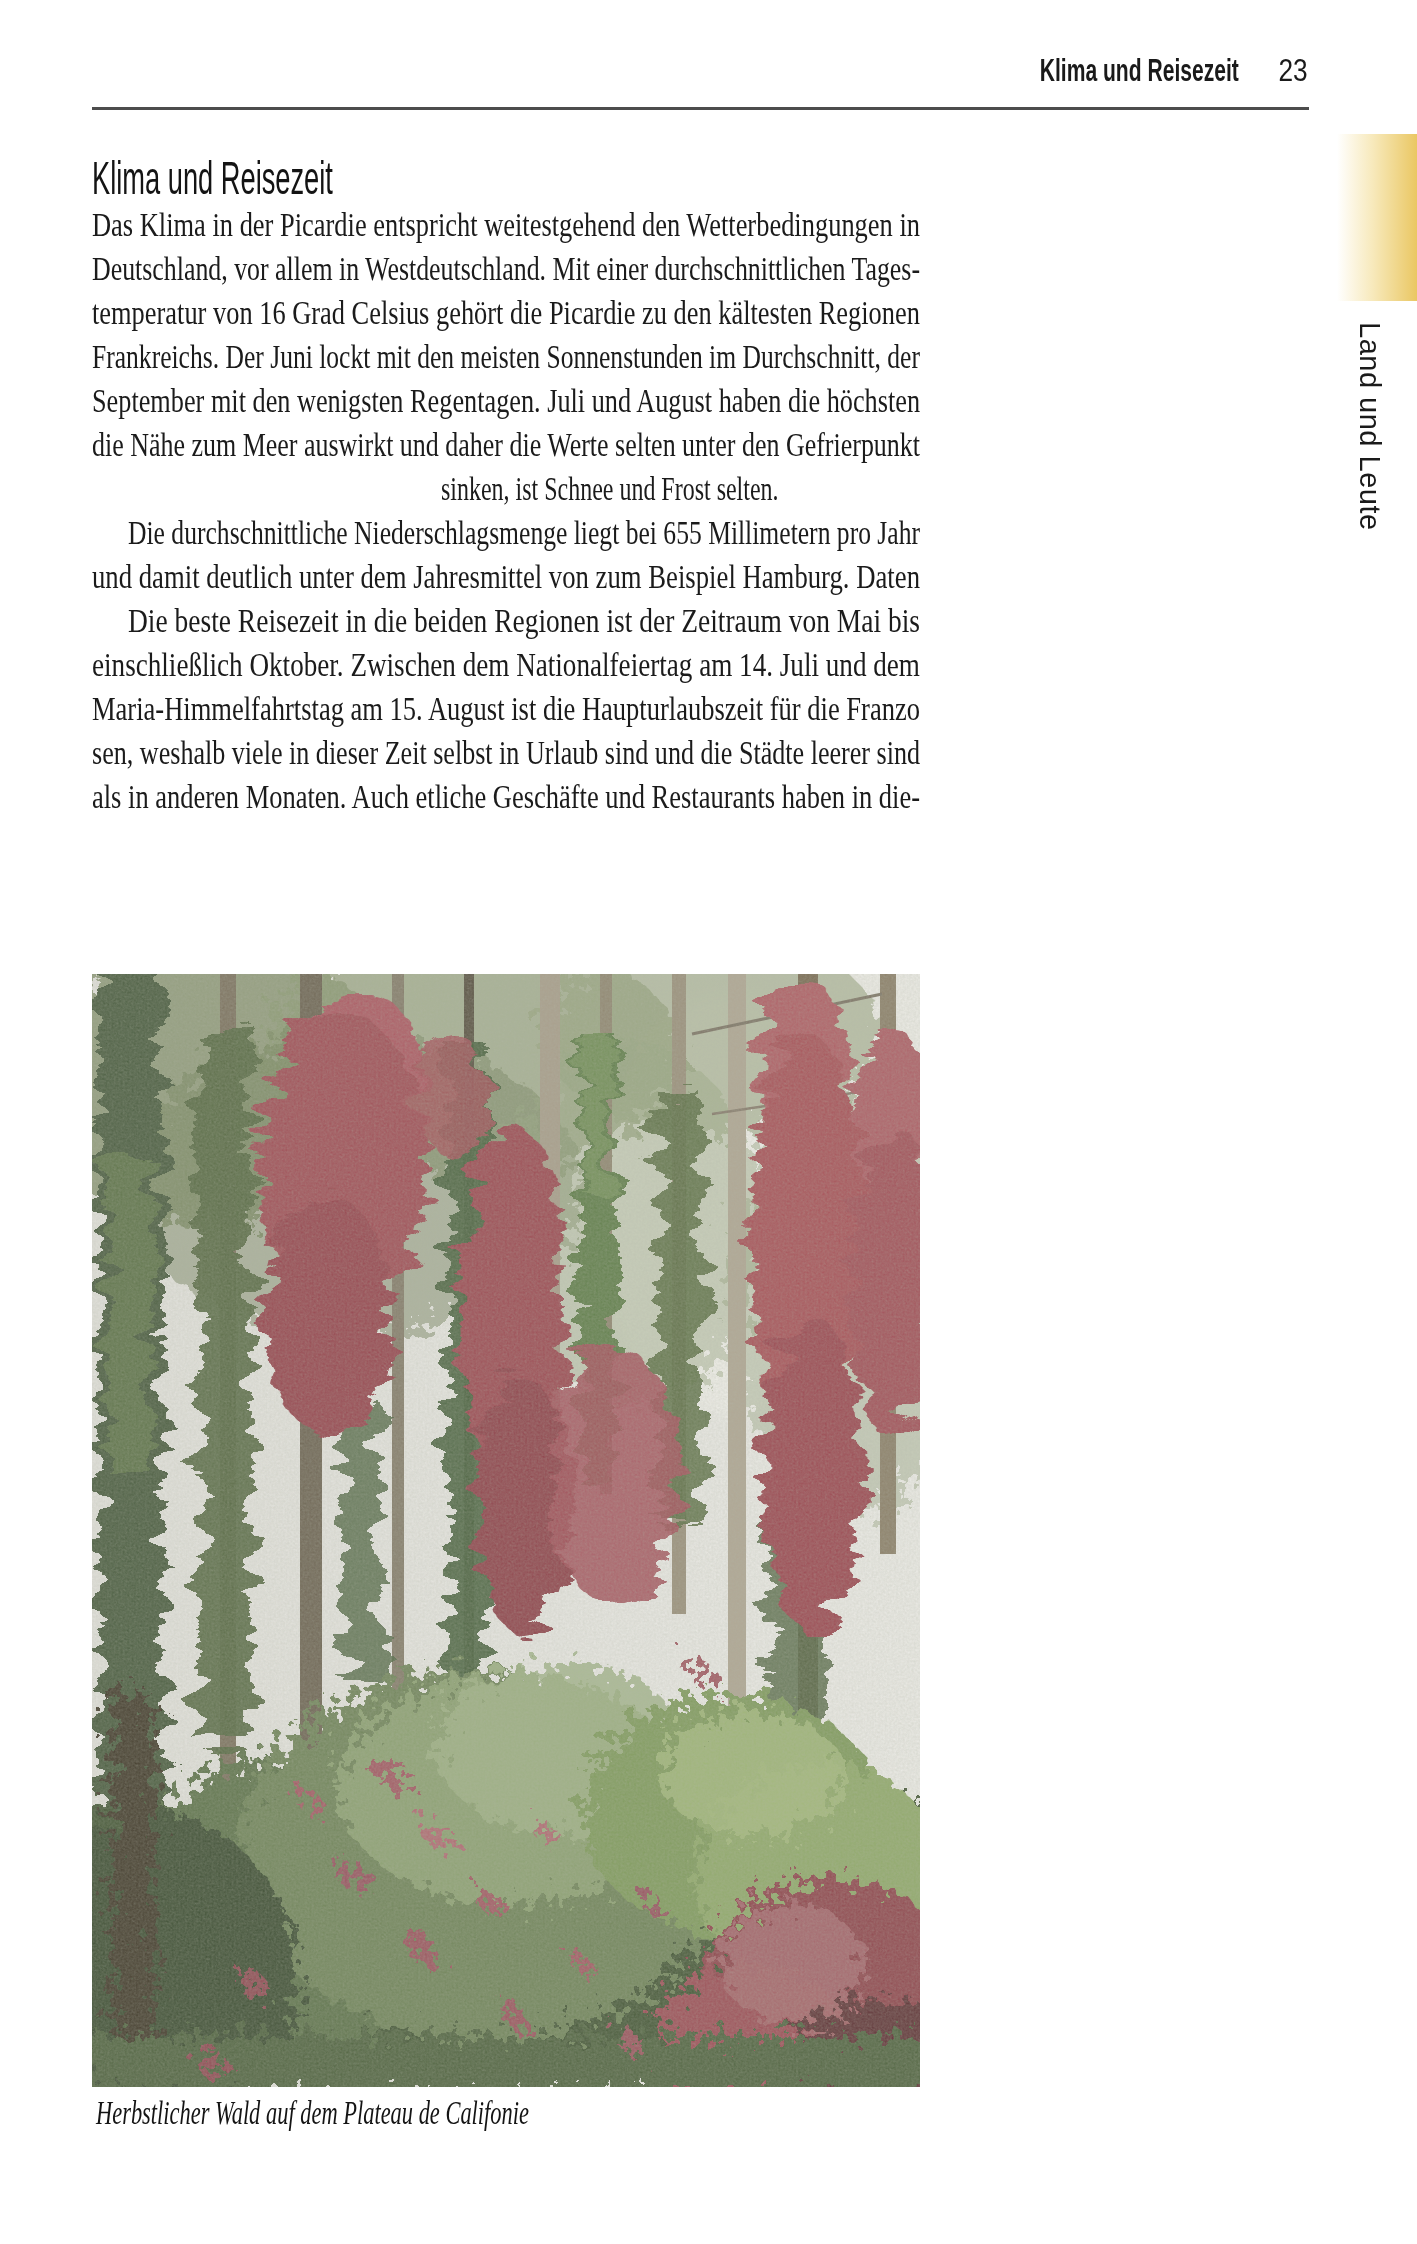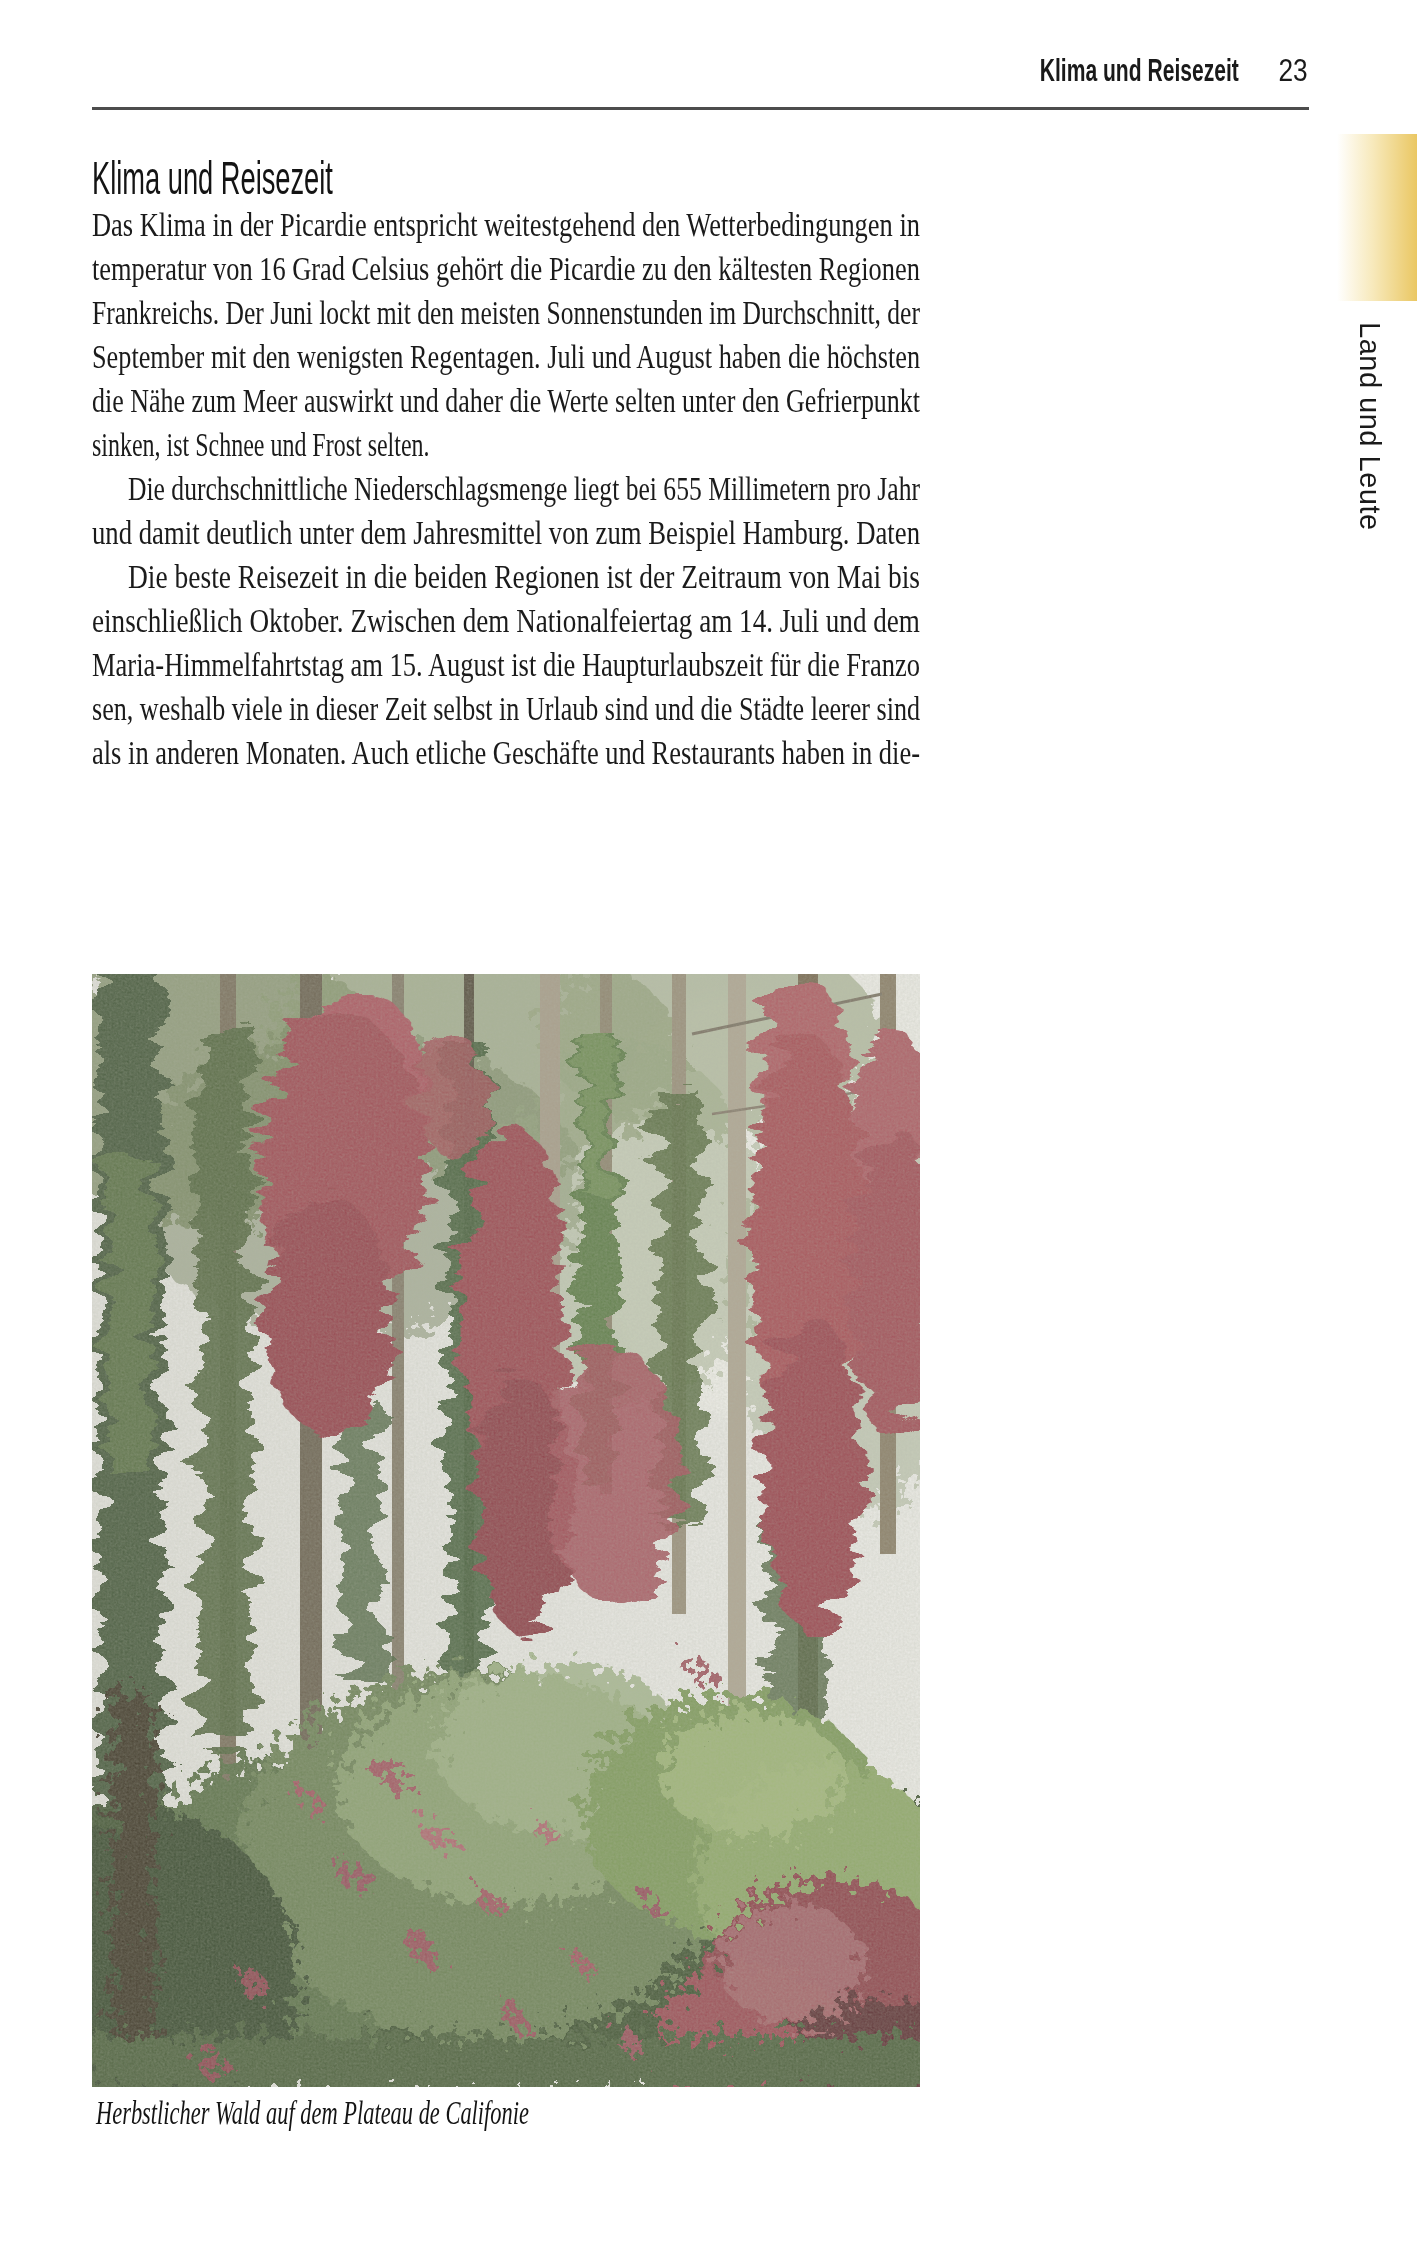--- a/index.html
+++ b/index.html
@@ -28,21 +28,21 @@
   .page-title {
     position:absolute; top:120px; left:92px;
     font-family:"Liberation Sans", sans-serif; font-weight:400;
     font-size:47px; line-height:1.15; color:#141414;
     transform:scaleX(0.58); transform-origin:0 0; white-space:nowrap;
   }
 
   
   .bodytext { position:absolute; top:203px; left:92px; width:828px; }
   .para { margin:0; padding:0; }
-  .line { height:44px; line-height:44px; overflow:visible; }
+  .line { height:44px; line-height:44px; overflow:visible;text-align:right; }
   .line > span {
     display:inline-block; white-space:nowrap;
     font-size:34px; transform-origin:0 50%;
   }
 
   
   .photo {
     position:absolute; top:974px; left:92px; width:828px; height:1113px;
     overflow:hidden; background:#e9e8e4;
   }
@@ -76,20 +76,21 @@
     <span class="rh-title">Klima und Reisezeit</span>
     <span class="rh-num">23</span>
   </div>
   <div class="rule"></div>
 
   <h1 class="page-title">Klima und Reisezeit</h1>
 
   <div class="bodytext">
     <div class="para">
         <div class="line"><span style="transform: scaleX(0.7778);">Das Klima in der Picardie entspricht weitestgehend den Wetterbedingungen in</span></div>
+        <div class="line"><span style="transform: scaleX(0.7604);">Deutschland, vor allem in Westdeutschland. Mit einer durchschnittlichen Tages-</span></div>
         <div class="line"><span style="transform: scaleX(0.7767);">temperatur von 16 Grad Celsius gehört die Picardie zu den kältesten Regionen</span></div>
         <div class="line"><span style="transform: scaleX(0.752);">Frankreichs. Der Juni lockt mit den meisten Sonnenstunden im Durchschnitt, der</span></div>
         <div class="line"><span style="transform: scaleX(0.7726);">September mit den wenigsten Regentagen. Juli und August haben die höchsten</span></div>
         <div class="line"><span style="transform: scaleX(0.7637);">die Nähe zum Meer auswirkt und daher die Werte selten unter den Gefrierpunkt</span></div>
         <div class="line last"><span style="transform: scaleX(0.705);">sinken, ist Schnee und Frost selten.</span></div>
       </div>
     <div class="para indent">
         <div class="line"><span style="margin-left: 36px; transform: scaleX(0.753);">Die durchschnittliche Niederschlagsmenge liegt bei 655 Millimetern pro Jahr</span></div>
         <div class="line"><span style="transform: scaleX(0.7855);">und damit deutlich unter dem Jahresmittel von zum Beispiel Hamburg. Daten</span></div>
       </div>

